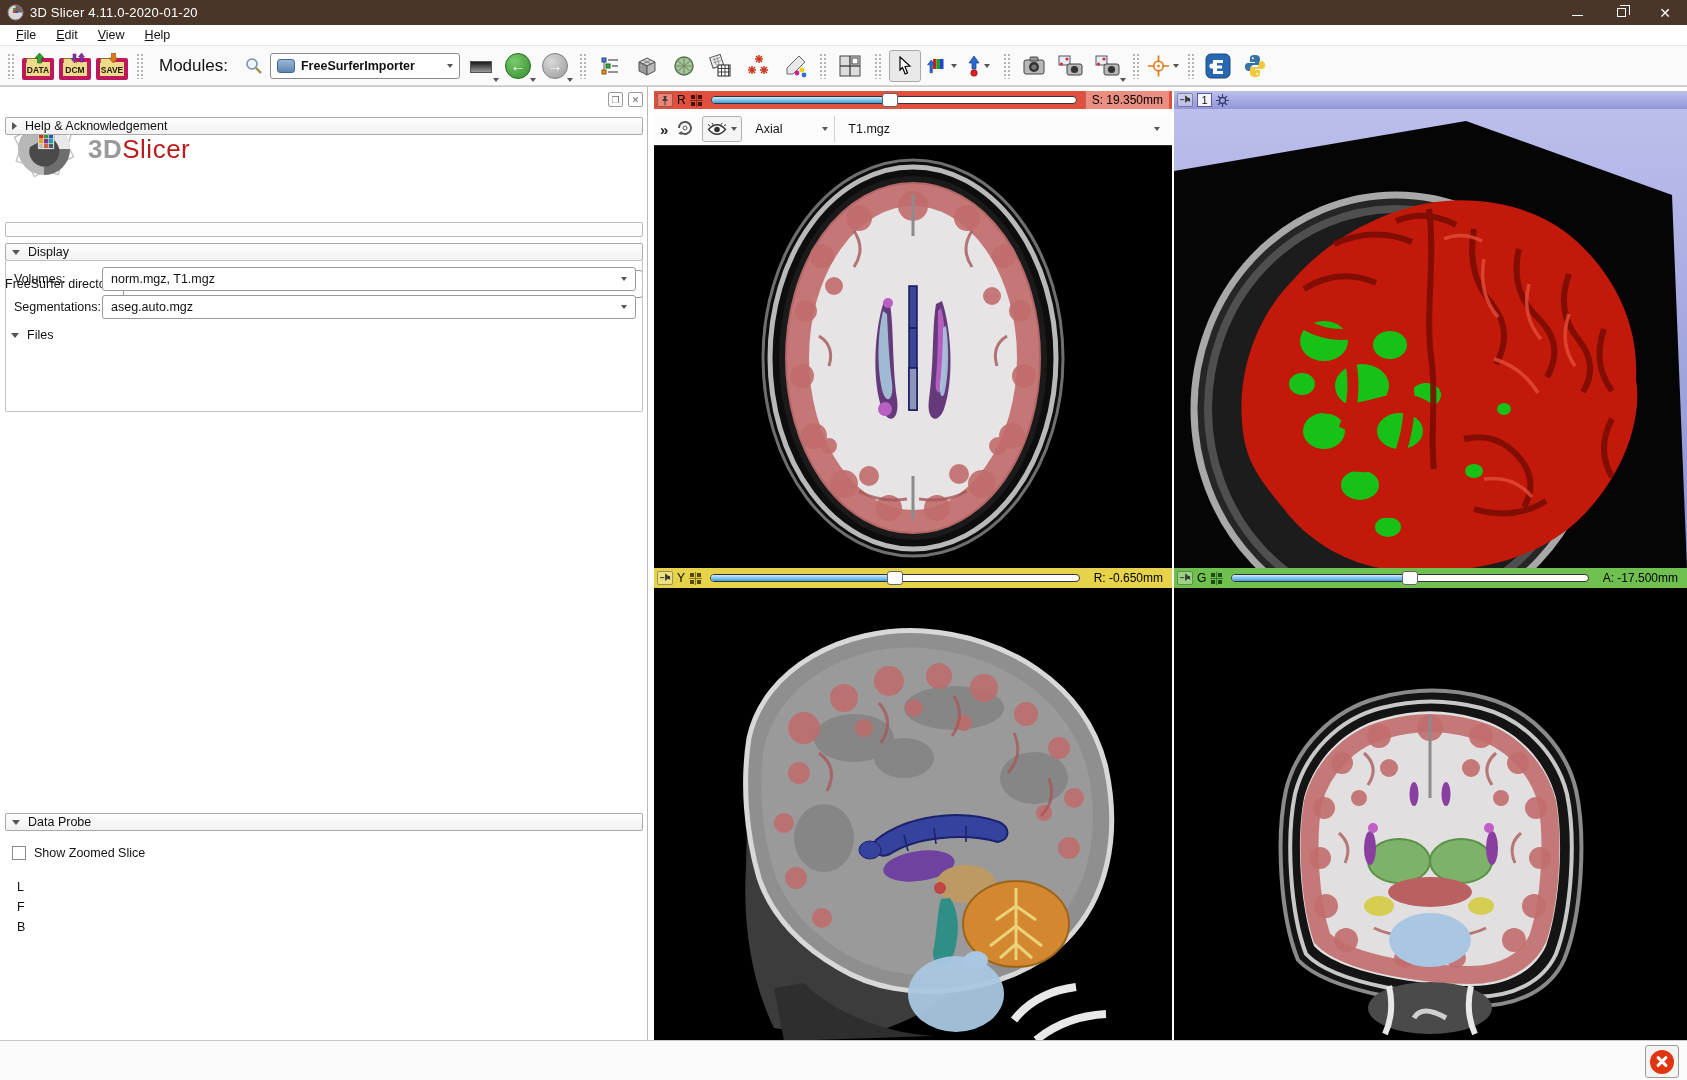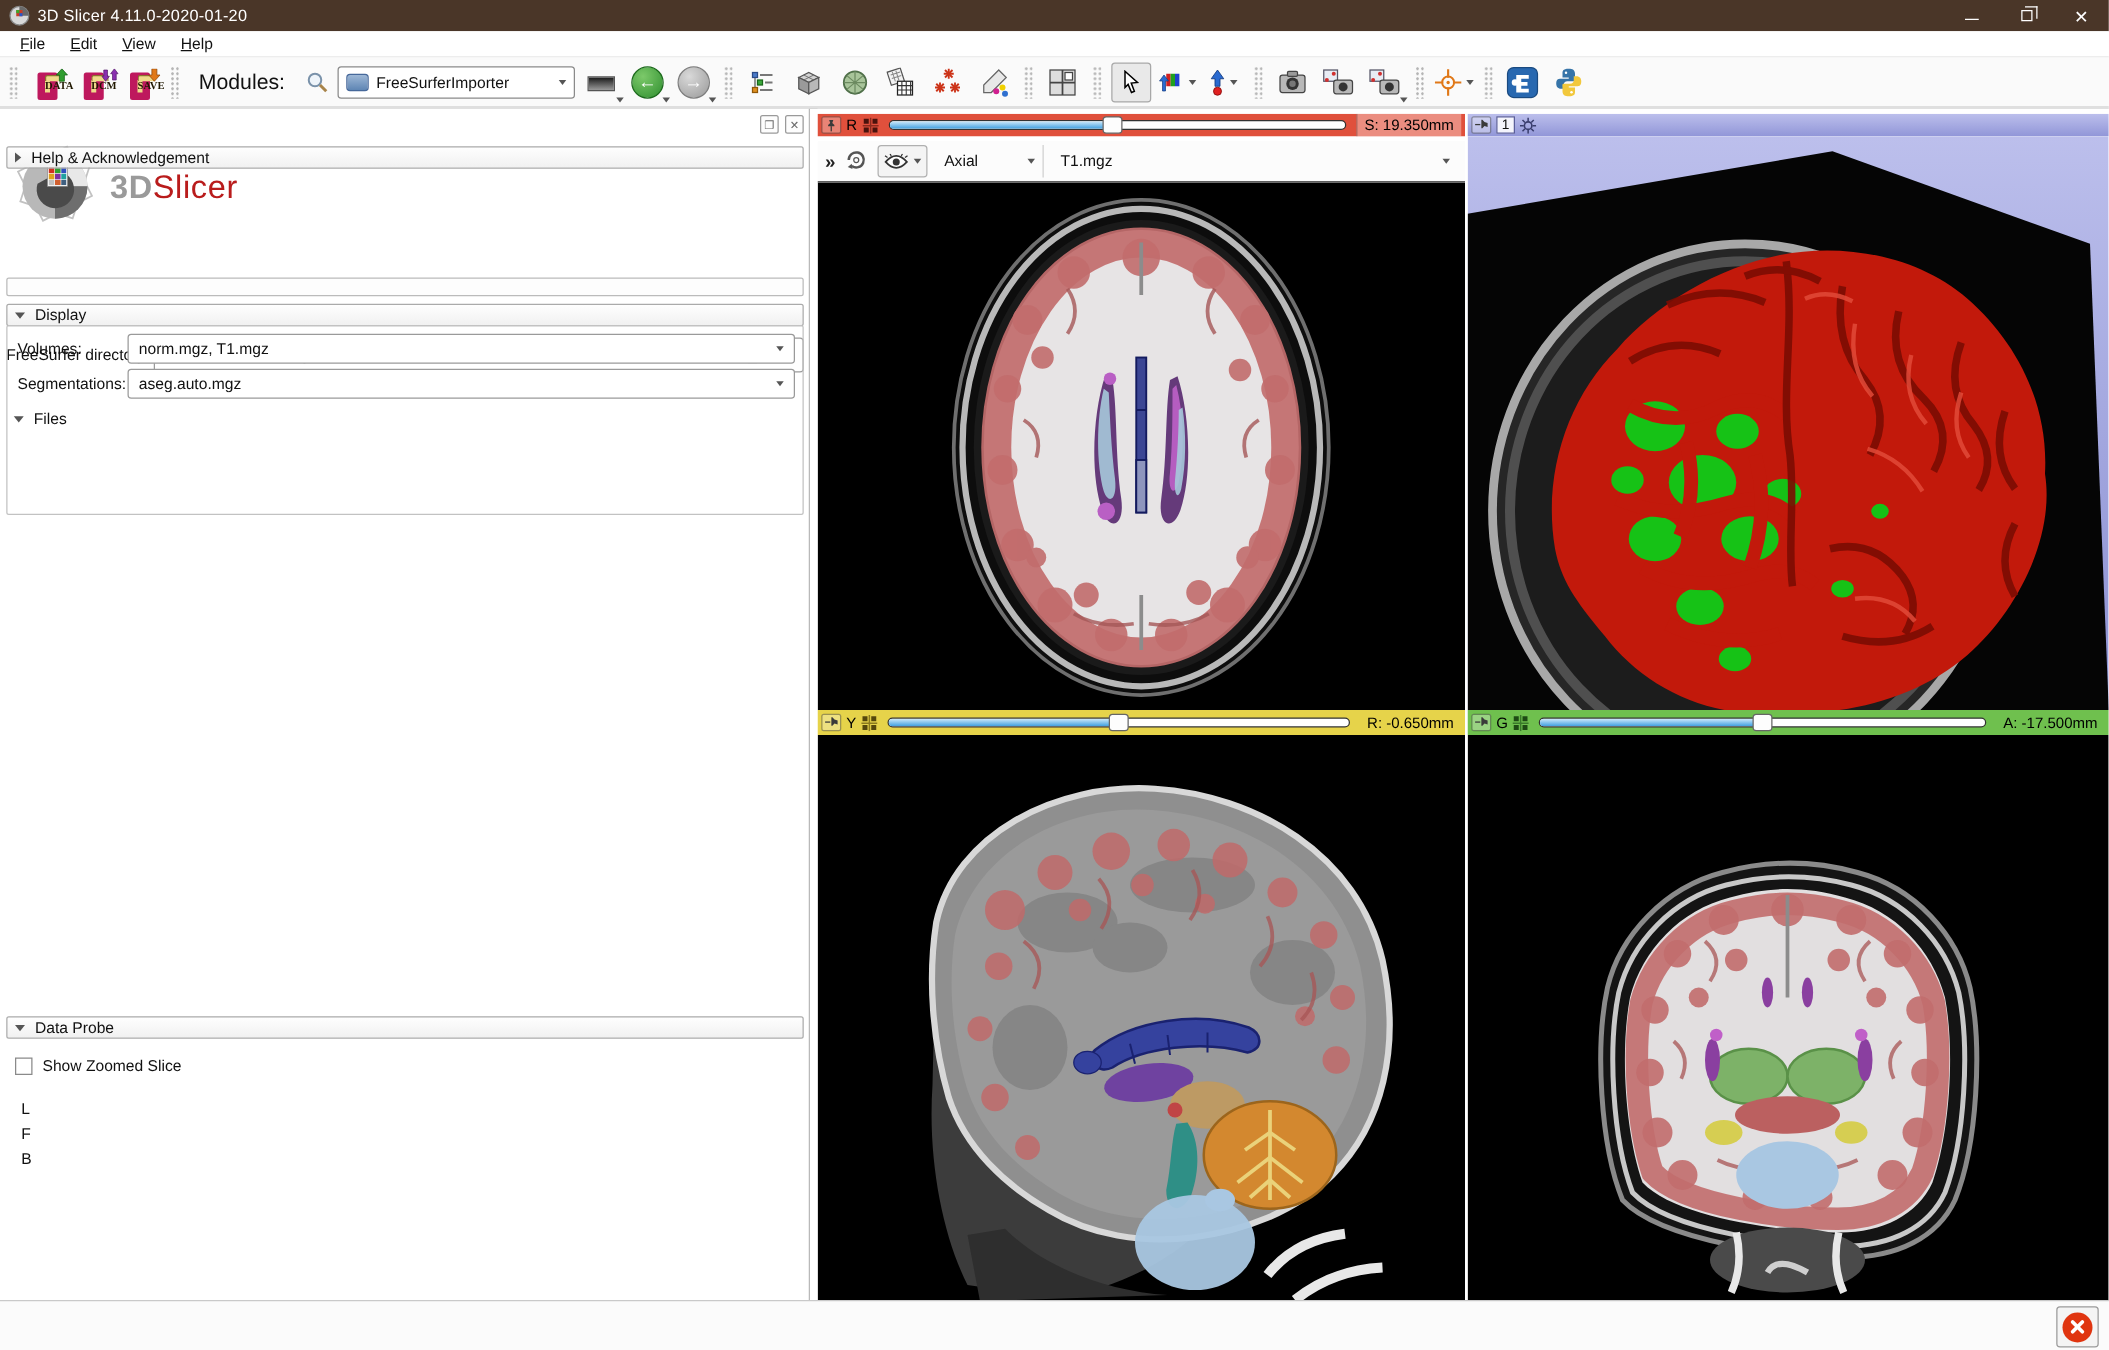--- a/index.html
+++ b/index.html
@@ -25,31 +25,31 @@
   .menu-item::first-letter { text-decoration:underline; }
 
   
   .toolbar { position:absolute; left:0; top:46px; width:1687px; height:40px;
     background:#fafafa; border-bottom:1px solid #d6d6d6; display:flex; align-items:center; padding:0 4px; gap:5px; }
   .sep { width:7px; height:26px; margin:0 3px;
     background-image:radial-gradient(#b5b5b5 1px, transparent 1.2px);
     background-size:4px 4px; }
   .tbtn { width:32px; height:32px; display:flex; align-items:center; justify-content:center; position:relative; border-radius:3px; }
   .tbtn.pressed { background:#e9e9e9; border:1px solid #a8a8a8; }
-  .folder { width:16px; height:22px; background:#efd98a; border:6px solid #be185d; border-radius:2px; position:relative; margin-top:6px;font-family:Liberation Serif, serif; }
+  .folder { width:32px; height:22px; background:#efd98a; border:4px solid #be185d; border-radius:2px; position:relative; margin-top:6px; }
   .folder::before { content:""; position:absolute; left:0; top:-4px; width:12px; height:4px; background:#efd98a; border:1px solid #8a742f; border-bottom:none; border-radius:2px 2px 0 0; }
   .folder .flabel { position:absolute; left:0; right:0; bottom:1px; text-align:center; font-size:8.5px; font-weight:bold; color:#201800; }
   .folder svg { position:absolute; left:8px; top:-9px; }
   .mini-arrow { width:0; height:0; border-left:3.5px solid transparent; border-right:3.5px solid transparent; border-top:4.5px solid #555; display:inline-block; }
   .sub-arrow { position:absolute; right:-2px; bottom:0px; }
   .modules-label { font-size:17px; margin:0 10px 0 8px; }
   .module-combo { width:190px; height:26px; border:1px solid #8a8a8a; border-radius:3px; background:#fff;
     display:flex; align-items:center; padding:0 6px; gap:6px; }
   .module-combo .mod-icon { width:18px; height:14px; border-radius:3px; background:linear-gradient(#9db7d6,#5f86b4); border:1px solid #46689a; }
-  .module-combo .mtext { flex:1; font-size:12.5px; }
+  .module-combo .mtext { flex:1; font-size:12.5px;font-weight:bold; }
   .navcircle { width:26px; height:26px; border-radius:50%; display:flex; align-items:center; justify-content:center; color:#fff; font-weight:bold; font-size:15px; }
   .nav-back { background:radial-gradient(circle at 35% 30%, #7cc96a, #2f8f2f); border:1px solid #1d6a1d; }
   .nav-fwd  { background:radial-gradient(circle at 35% 30%, #d9d9d9, #9a9a9a); border:1px solid #7d7d7d; }
   .hist-icon { width:22px; height:12px; background:linear-gradient(#1a1a1a,#9a9a9a); border:1px solid #555; margin-top:2px; }
 
   
   .mainarea { position:absolute; left:0; top:86px; width:1687px; height:954px; background:#fff; border-top:1px solid #c9c9c9; }
   .panel { position:absolute; left:0; top:0; width:648px; height:954px; background:#fff; border-right:1px solid #b9b9b9; }
 
   .panel-tools { position:absolute; right:4px; top:5px; display:flex; gap:5px; }

